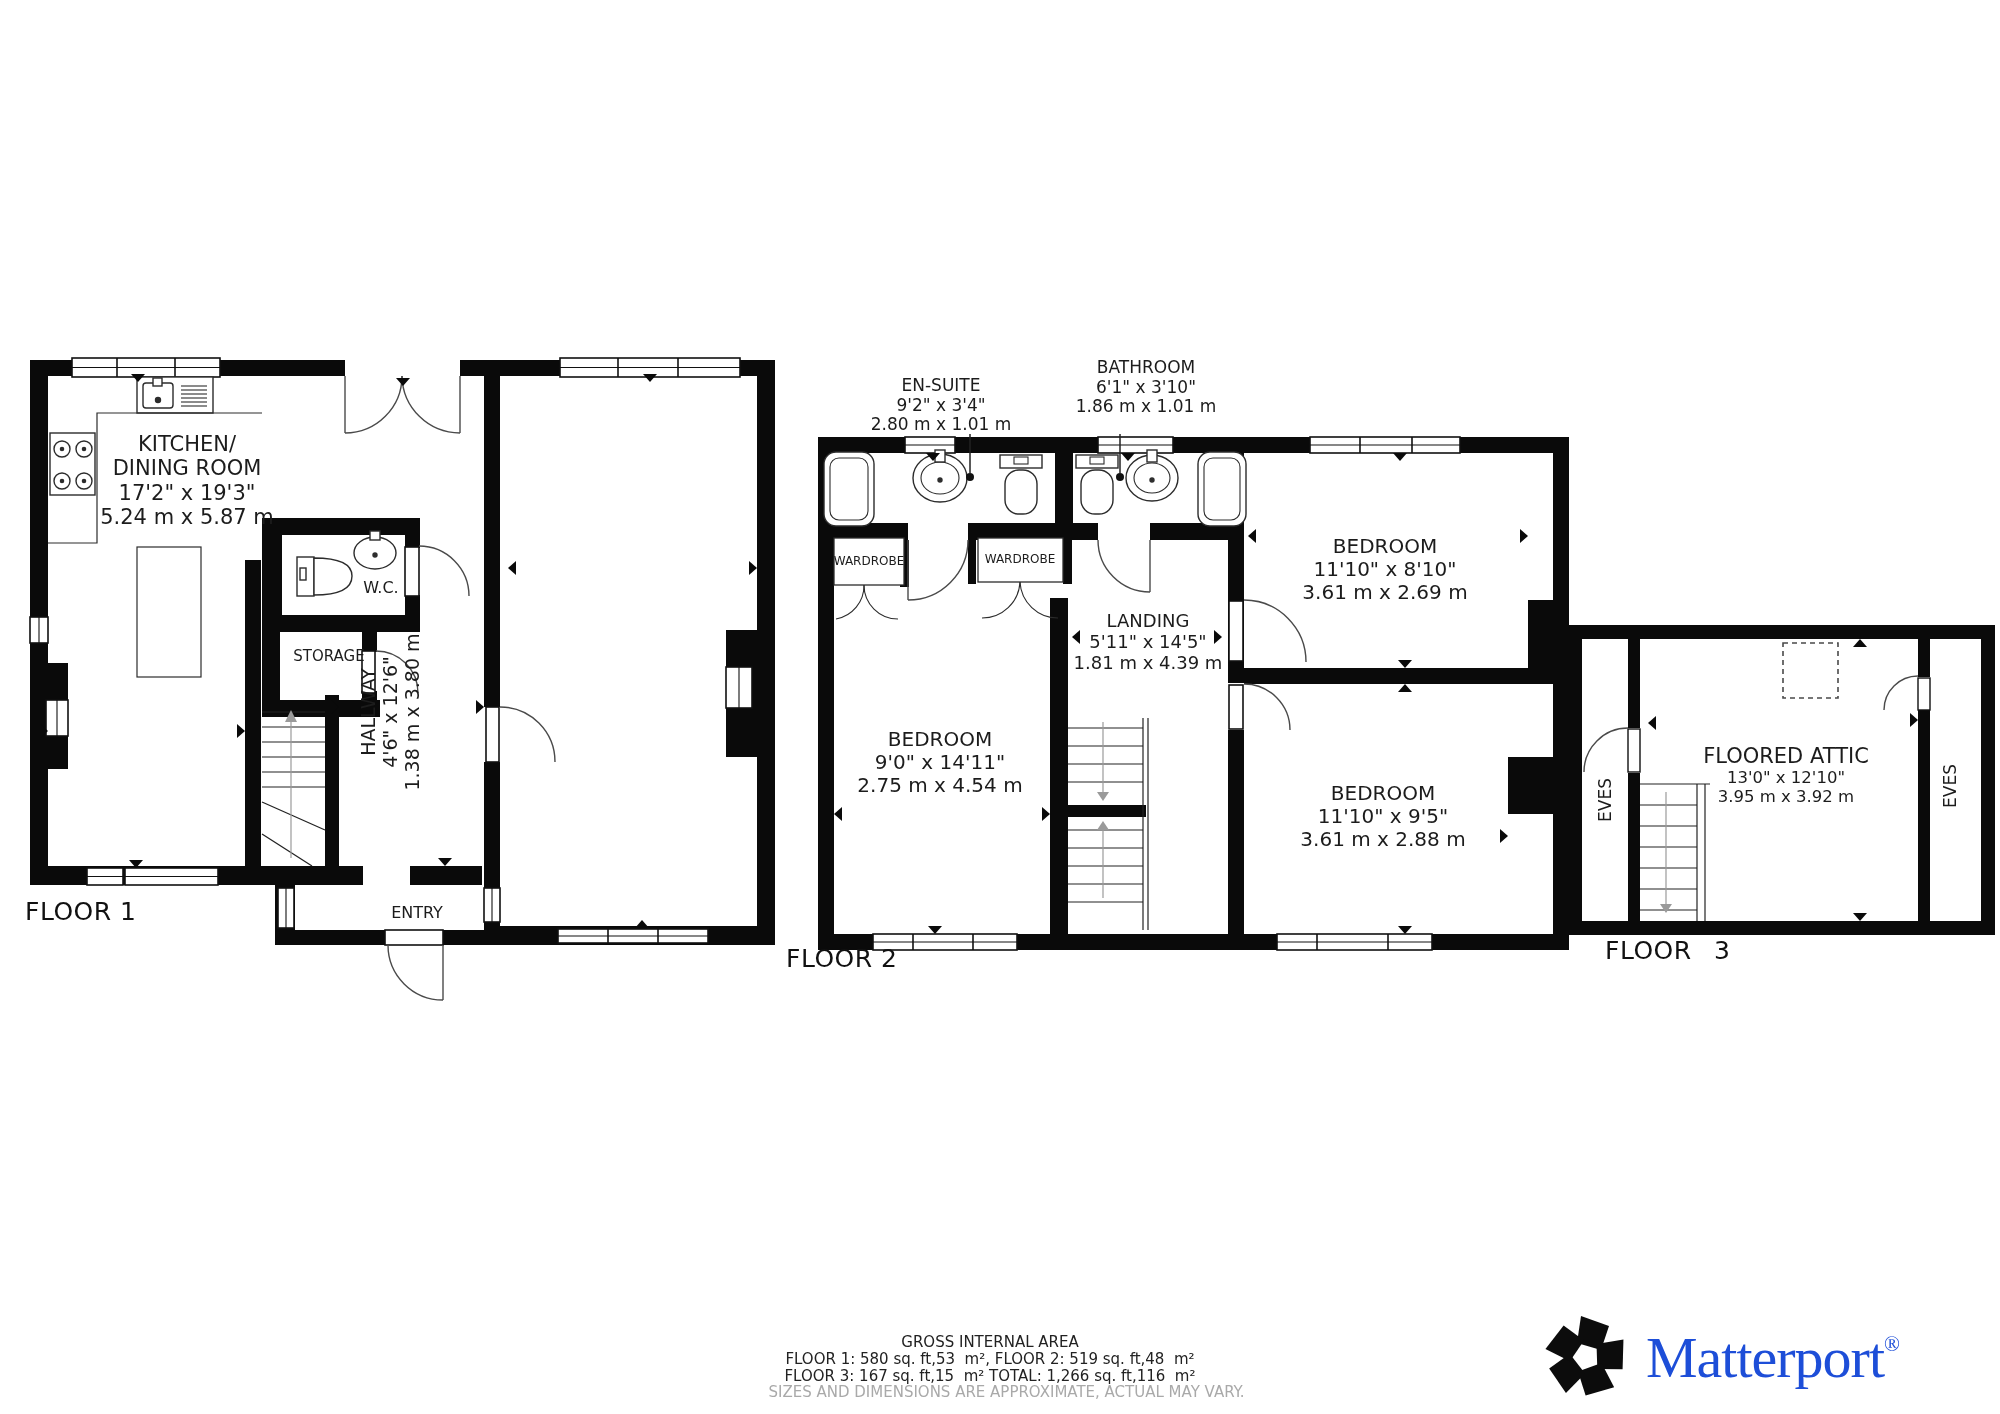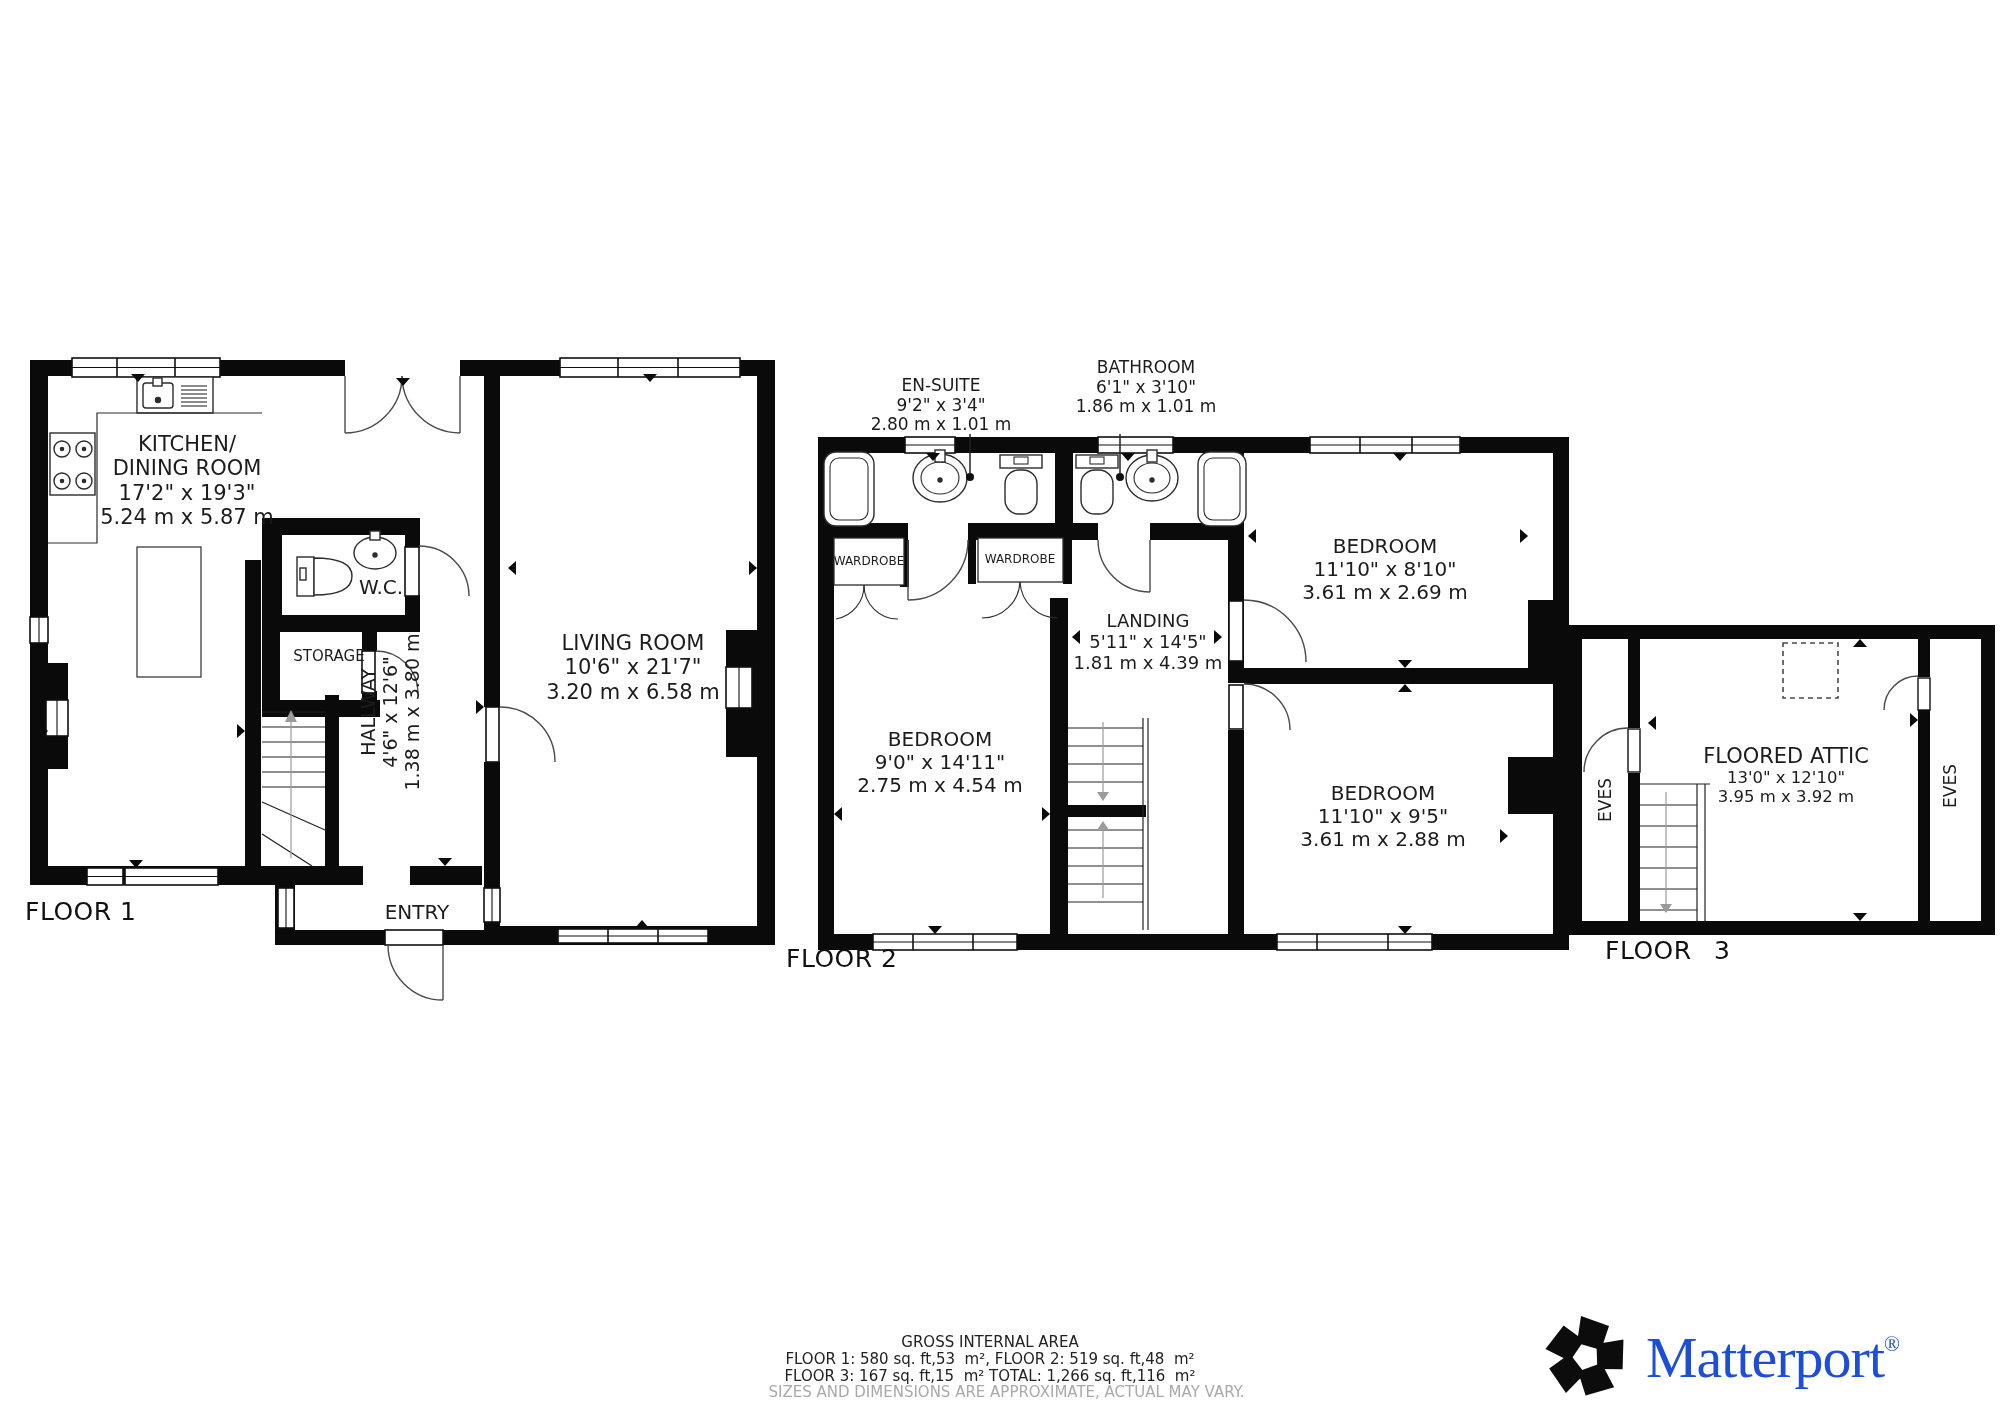--- a/index.html
+++ b/index.html
@@ -3,21 +3,21 @@
 <meta charset="utf-8">
 <style>
   html,body{margin:0;padding:0;background:#fff;}
   .canvas{position:relative;width:2000px;height:1414px;background:#ffffff;overflow:hidden;
           font-family:"DejaVu Sans","Liberation Sans",sans-serif;color:#1c1c1c;}
   svg{position:absolute;left:0;top:0;}
   .lbl{position:absolute;transform:translate(-50%,-50%);text-align:center;white-space:nowrap;
        line-height:1.16;color:#1c1c1c;}
   .lbl.vert{transform:translate(-50%,-50%) rotate(-90deg);}
   .fs21{font-size:21px;} .fs20{font-size:20px;} .fs19{font-size:19px;} .fs18{font-size:18px;}
-  .fs17{font-size:17px;} .fs16{font-size:20px;text-align:center;} .fs15{font-size:15px;} .fs12{font-size:12px;}
+  .fs17{font-size:17px;} .fs16{font-size:16px;text-align:center;} .fs15{font-size:15px;} .fs12{font-size:12px;}
   .floor-label{position:absolute;font-size:25px;color:#111;letter-spacing:.5px;}
   .floor-label.wide{word-spacing:14px;}
   .attic-title{font-size:21px;}
   .attic-dim{font-size:16.5px;}
   .footer{position:absolute;left:990px;top:1334px;transform:translateX(-50%);
           text-align:center;font-size:15px;line-height:1.12;color:#222;}
   .footer div{white-space:pre;}
   .footer .disclaimer{color:#a9a9a9;margin-left:33px;}
   .brand-word{position:absolute;left:1646px;top:1324px;font-family:"Liberation Serif","DejaVu Serif",serif;
               font-size:58px;color:#1d4ed8;letter-spacing:-1px;}
@@ -344,25 +344,20 @@
   <div>W.C.</div>
 </div>
 <div class="lbl fs15" style="left:329px;top:657px;">
   <div>STORAGE</div>
 </div>
 <div class="lbl vert fs19" style="left:390px;top:712px;">
   <div>HALLWAY</div>
   <div>4'6" x 12'6"</div>
   <div>1.38 m x 3.80 m</div>
 </div>
-<div class="lbl fs21" style="left:633px;top:668px;">
-  <div>LIVING ROOM</div>
-  <div>10'6" x 21'7"</div>
-  <div>3.20 m x 6.58 m</div>
-</div>
 <div class="lbl fs16" style="left:417px;top:913px;">
   <div>ENTRY</div>
 </div>
 <div class="floor-label" style="left:25px;top:897px;">FLOOR 1</div>
 
 <div class="lbl fs17" style="left:941px;top:406px;">
   <div>EN-SUITE</div>
   <div>9'2" x 3'4"</div>
   <div>2.80 m x 1.01 m</div>
 </div>

